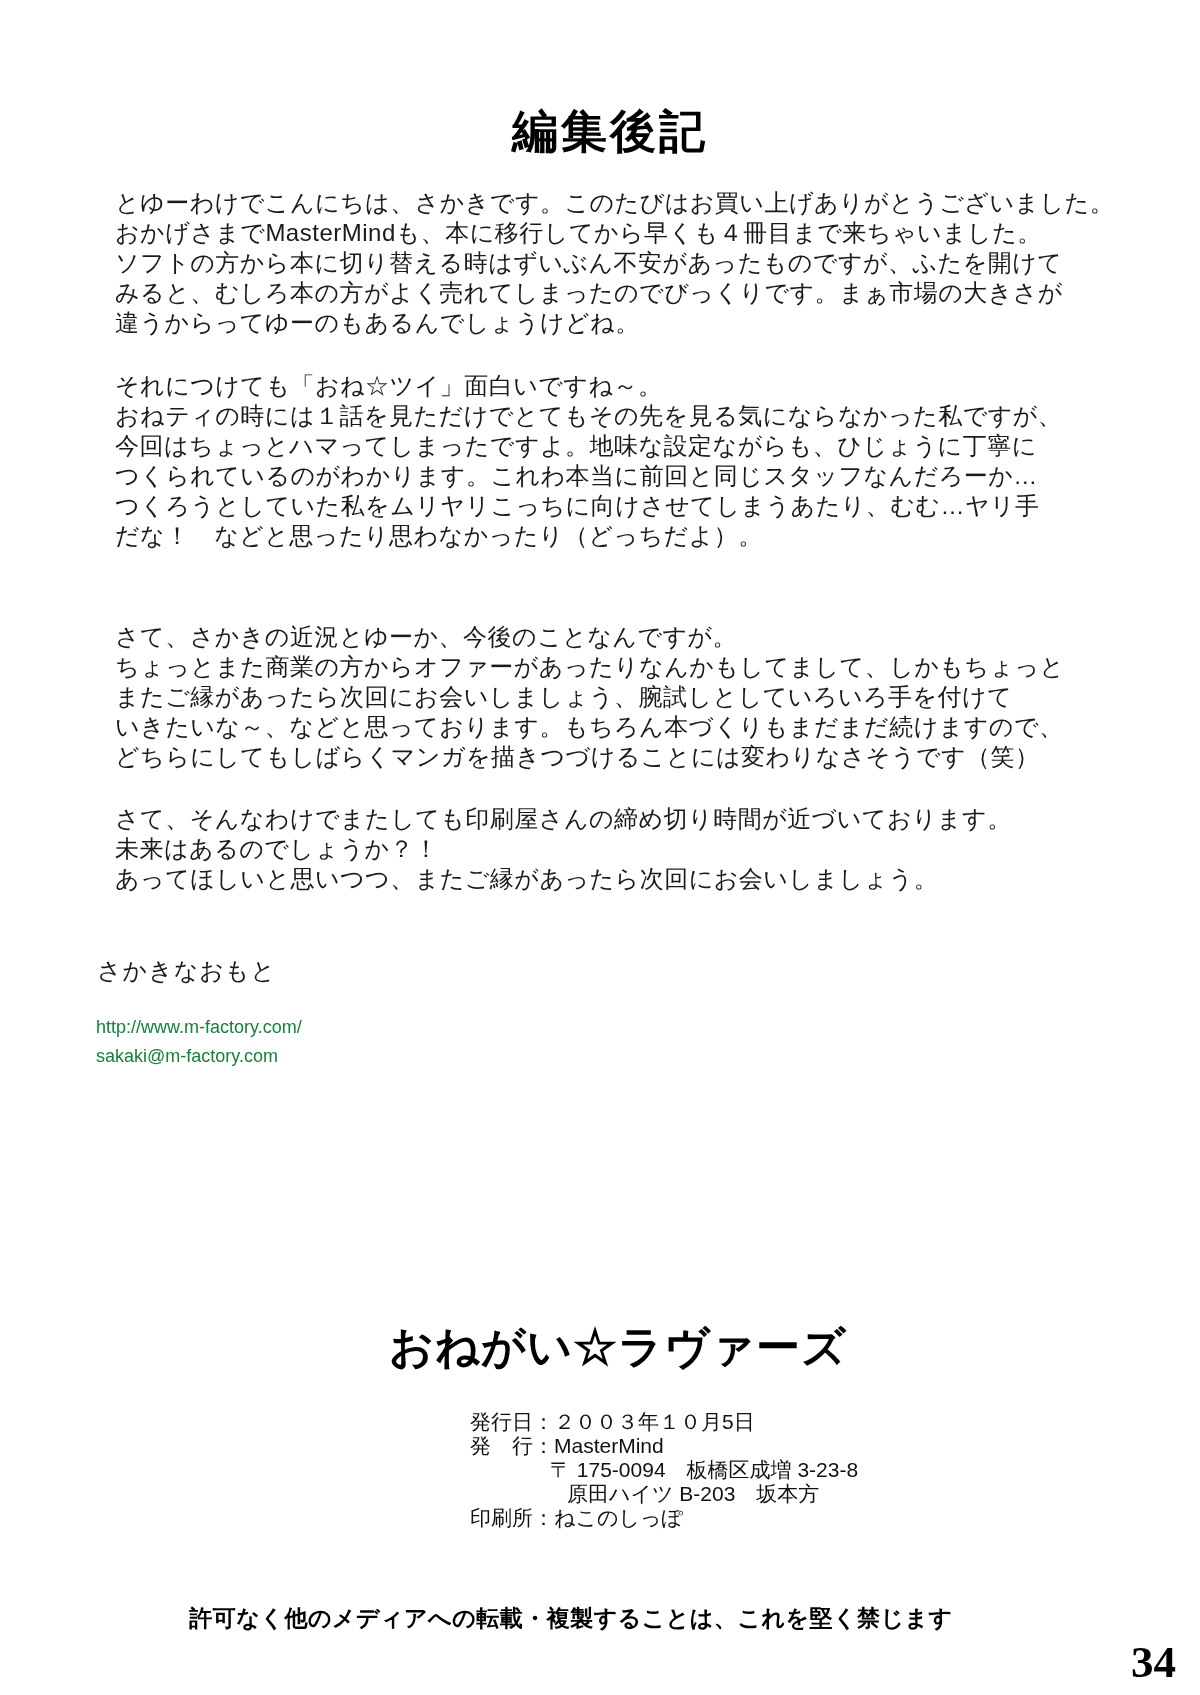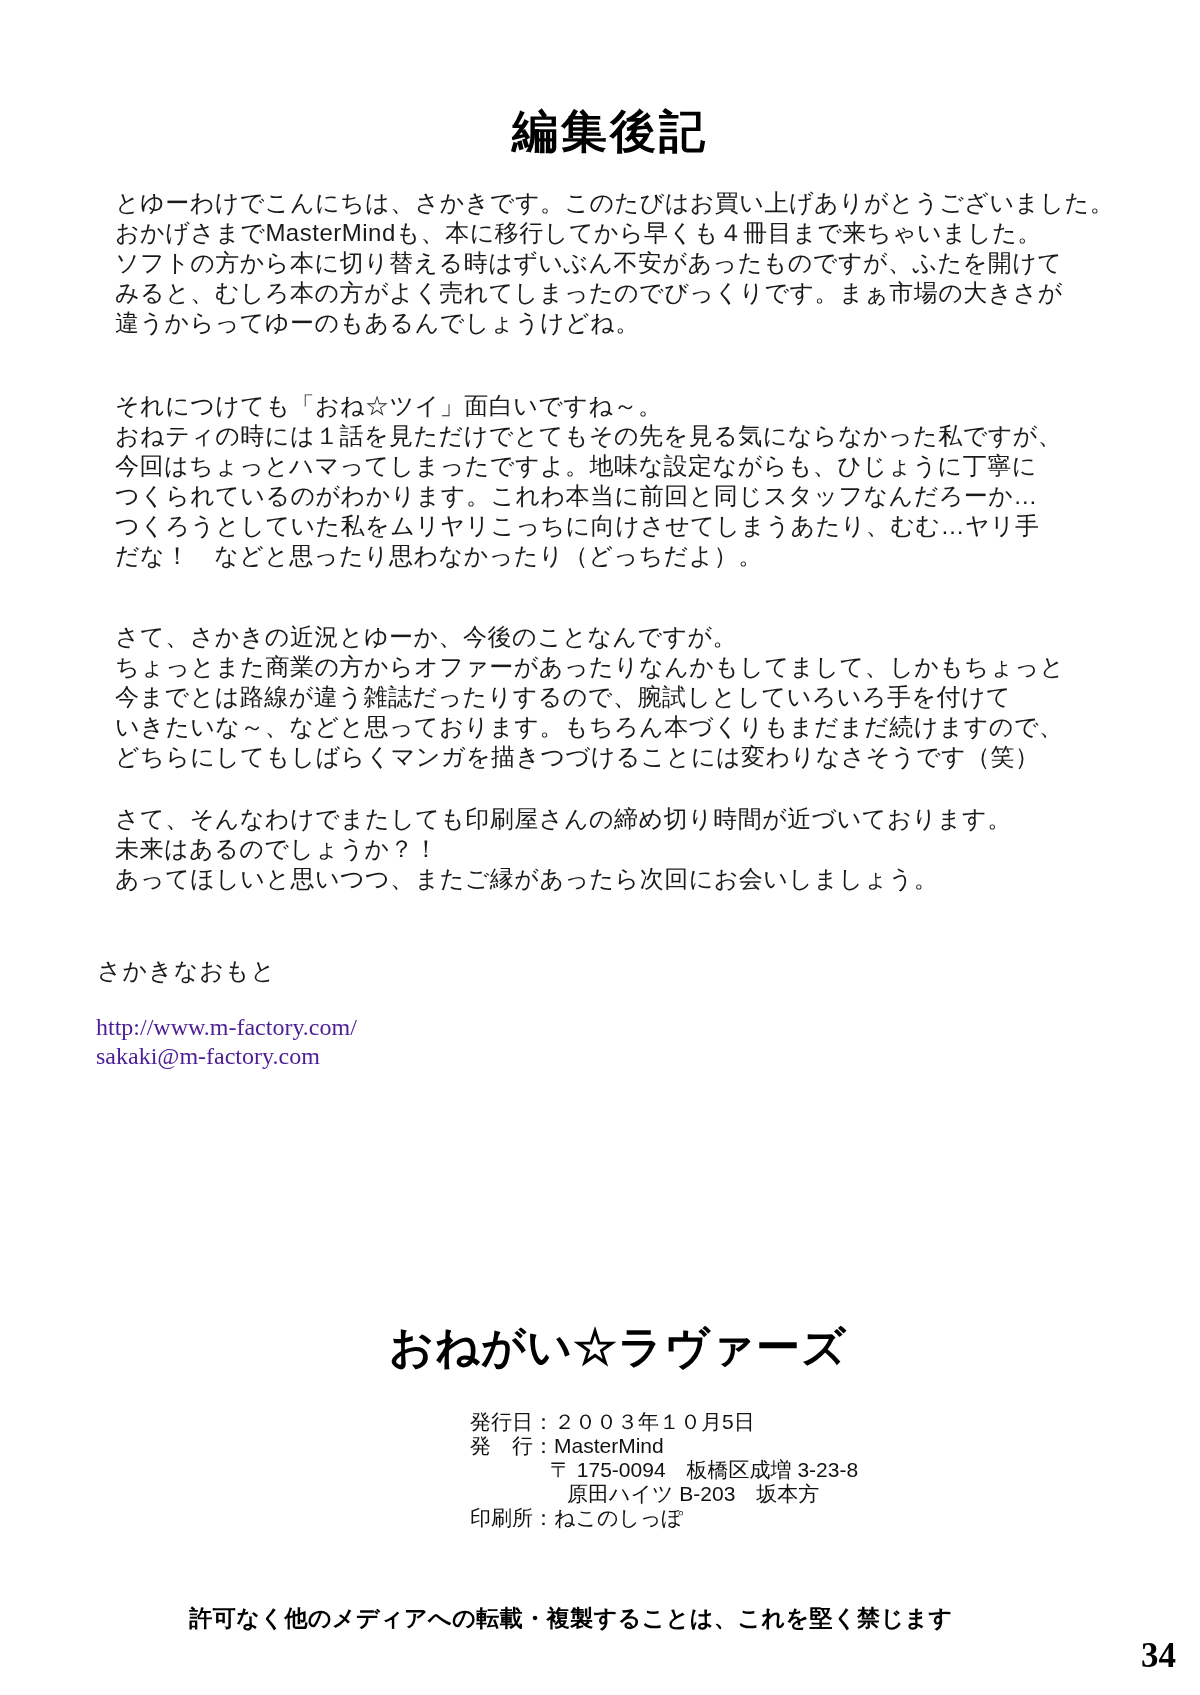--- a/index.html
+++ b/index.html
@@ -25,36 +25,35 @@
   .para {
     position: absolute;
     left: 97px;
     width: 1010px;
     font-size: 24px;
     line-height: 30px;
     letter-spacing: 0.5px;
   }
   .para .line { height: 30px; white-space: pre; margin-left: 18px; }
   #p1 { top: 188px; }
-  #p2 { top: 391px; }
+  #p2 { top: 371px; }
   #p3 { top: 622px; }
   #p4 { top: 804px; }
   .signature {
     position: absolute;
     left: 97px; top: 955px;
     font-size: 24px;
     letter-spacing: 1px;
   }
   .contact {
     position: absolute;
     left: 96px; top: 1013px;
-    font-size: 24px;
+    font-size: 18px;
     line-height: 29px;
-    color: #4c1d95;
-    font-family: Liberation Serif, serif;
+    color: #15803d;
   }
   .book-title {
     position: absolute;
     left: 0; top: 1318px;
     width: 1236px;
     text-align: center;
     font-size: 44px;
     font-weight: 900;
     letter-spacing: 1px;
     color: #000;
@@ -75,21 +74,21 @@
     width: 1142px;
     text-align: center;
     font-size: 23px;
     font-weight: bold;
     letter-spacing: 0.5px;
     color: #000;
   }
   .page-number {
     position: absolute;
     right: 24px; top: 1636px;
-    font-size: 35px;
+    font-size: 45px;
     font-weight: bold;
     font-family: "Liberation Serif", serif;
     color: #000;
   }
 </style>
 </head>
 <body>
 
 <div class="page">
 
@@ -108,21 +107,21 @@
     <div class="line">おねティの時には１話を見ただけでとてもその先を見る気にならなかった私ですが、</div>
     <div class="line">今回はちょっとハマってしまったですよ。地味な設定ながらも、ひじょうに丁寧に</div>
     <div class="line">つくられているのがわかります。これわ本当に前回と同じスタッフなんだろーか…</div>
     <div class="line">つくろうとしていた私をムリヤリこっちに向けさせてしまうあたり、むむ…ヤリ手</div>
     <div class="line">だな！　などと思ったり思わなかったり（どっちだよ）。</div>
   </div>
 
   <div class="para" id="p3">
     <div class="line">さて、さかきの近況とゆーか、今後のことなんですが。</div>
     <div class="line">ちょっとまた商業の方からオファーがあったりなんかもしてまして、しかもちょっと</div>
-    <div class="line">今までとは路線が違う雑誌だったりするので、腕試しとしていろいろ手を付けて</div>
+    <div class="line">またご縁があったら次回にお会いしましょう、腕試しとしていろいろ手を付けて</div>
     <div class="line">いきたいな～、などと思っております。もちろん本づくりもまだまだ続けますので、</div>
     <div class="line">どちらにしてもしばらくマンガを描きつづけることには変わりなさそうです（笑）</div>
   </div>
 
   <div class="para" id="p4">
     <div class="line">さて、そんなわけでまたしても印刷屋さんの締め切り時間が近づいております。</div>
     <div class="line">未来はあるのでしょうか？！</div>
     <div class="line">あってほしいと思いつつ、またご縁があったら次回にお会いしましょう。</div>
   </div>
 

